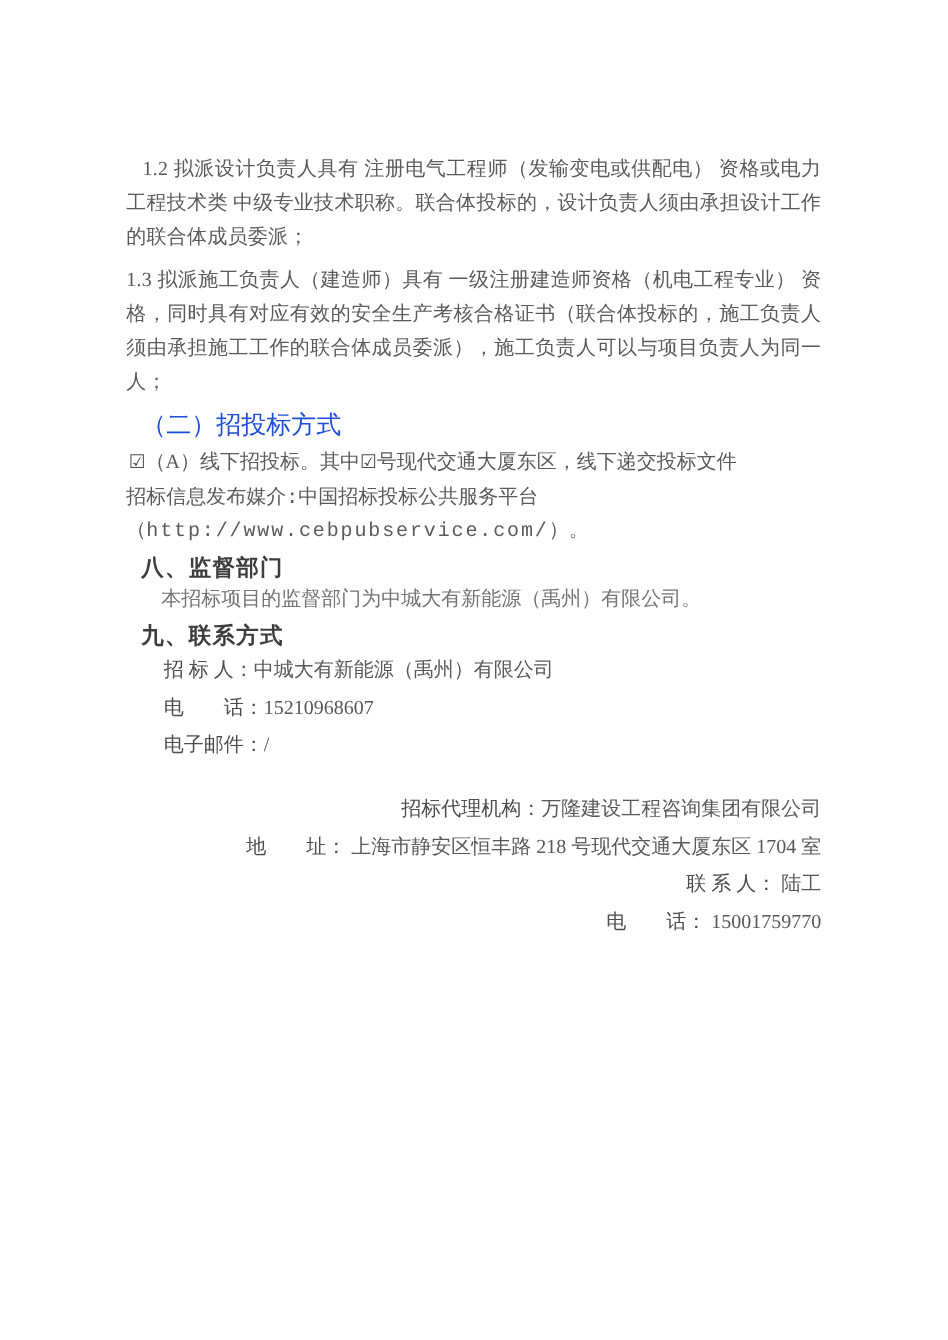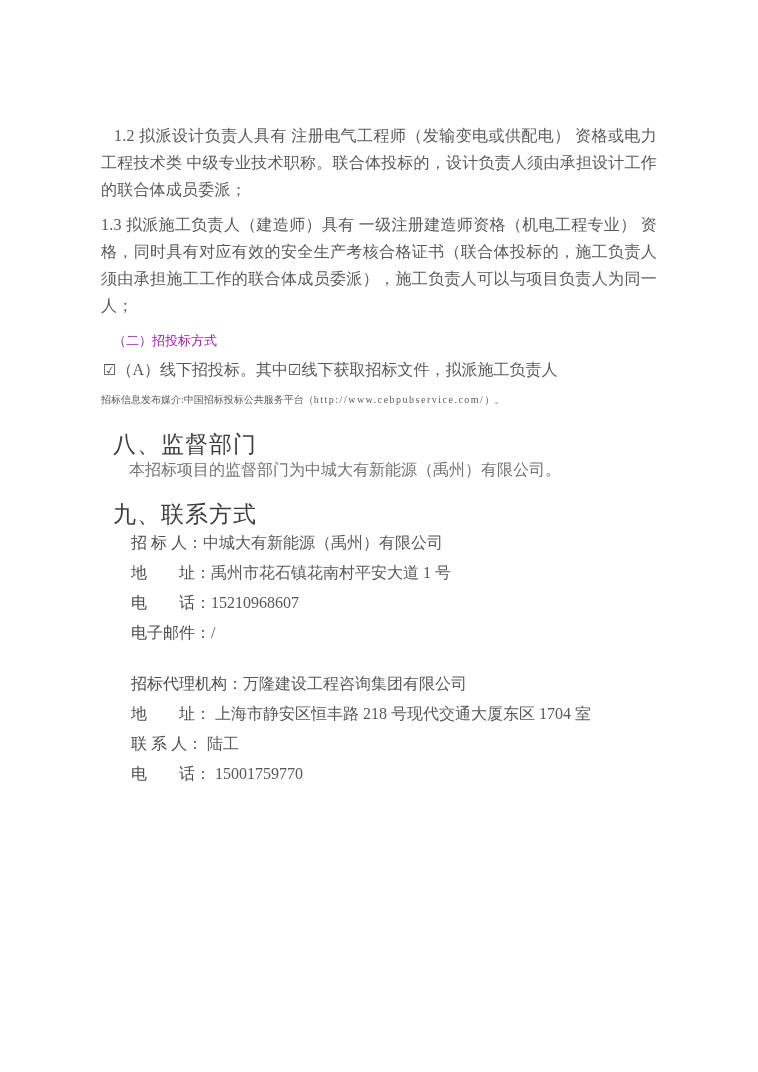--- a/index.html
+++ b/index.html
@@ -17,84 +17,81 @@
   p.para {
     margin:0 0 8px 0;
     font-size:16px; line-height:27px;
     text-align:justify;
     color:#5a5a5a;
     letter-spacing:0.2px;
   }
   p.para.first { text-indent:13px; }
   .subhead {
     margin:4px 0 0 12px;
-    font-size:13px; line-height:27px; color:#a21caf;
+    font-size:20px; line-height:27px; color:#1d4ed8;
   }
   .optline {
     margin:2px 0 0 2px;
     font-size:16px; line-height:27px; color:#5a5a5a;
   }
   .cbx {
     font-family:"DejaVu Sans",sans-serif;
     font-size:15px; color:#4c4c4c;
   }
   .medialine {
     margin:2px 0 0 0;
-    font-size:10px; line-height:27px; color:#5a5a5a;
+    font-size:16px; line-height:27px; color:#5a5a5a;font-family:Liberation Mono, monospace;
   }
   .url { letter-spacing:1.5px; }
   h2.secthead {
-    margin:18px 0 0 12px;
+    margin:2px 0 0 12px;
     font-family:"Liberation Sans","DejaVu Sans",sans-serif;
-    font-size:23px; line-height:26px; font-weight:normal;
+    font-size:18px; line-height:26px; font-weight:bold;
     color:#3d3d3d; letter-spacing:1px;
   }
   .sectbody {
     margin:0 0 0 28px;
     font-size:16px; line-height:26px; color:#737373;
   }
   .crows { margin:1px 0 0 30px;font-family:Liberation Serif, serif; }
   .crow { font-size:16px; line-height:30px; color:#555555; }
   .crow .lbl { white-space:pre-wrap; color:#4c4c4c; }
   .crow .val { white-space:pre-wrap; color:#585858; }
-  .agency { margin-top:21px; }
+  .agency { margin-top:21px;text-align:right; }
   .stamp-svg { position:absolute; left:638px; top:845px; }
 </style>
 </head>
 <body>
 
 <div class="page">
   <div class="content">
 
     <p class="para first">1.2 拟派设计负责人具有 注册电气工程师（发输变电或供配电） 资格或电力工程技术类 中级专业技术职称。联合体投标的，设计负责人须由承担设计工作的联合体成员委派；</p>
 
     <p class="para">1.3 拟派施工负责人（建造师）具有 一级注册建造师资格（机电工程专业） 资格，同时具有对应有效的安全生产考核合格证书（联合体投标的，施工负责人须由承担施工工作的联合体成员委派），施工负责人可以与项目负责人为同一人；</p>
 
 
     <div class="subhead">（二）招投标方式</div>
 
     <div class="optline">
-      <span class="cbx">☑</span><span>（A）线下招投标。其中</span><span class="cbx">☑</span><span>线下获取招标文件，拟派施工负责人</span>
+      <span class="cbx">☑</span><span>（A）线下招投标。其中</span><span class="cbx">☑</span><span>号现代交通大厦东区，线下递交投标文件</span>
     </div>
 
     <div class="medialine">
       <span>招标信息发布媒介:中国招标投标公共服务平台（</span><span class="url">http://www.cebpubservice.com/</span><span>）。</span>
     </div>
 
     <h2 class="secthead">八、监督部门</h2>
     <div class="sectbody">本招标项目的监督部门为中城大有新能源（禹州）有限公司。</div>
 
     <h2 class="secthead">九、联系方式</h2>
 
     <div class="crows">
       <div class="crow">
         <span class="lbl">招 标 人：</span><span class="val">中城大有新能源（禹州）有限公司</span>
-      </div>
-      <div class="crow">
-        <span class="lbl">地　　址：</span><span class="val">禹州市花石镇花南村平安大道 1 号</span>
       </div>
       <div class="crow">
         <span class="lbl">电　　话：</span><span class="val">15210968607</span>
       </div>
       <div class="crow">
         <span class="lbl">电子邮件：</span><span class="val">/</span>
       </div>
     </div>
 
     <div class="crows agency">

